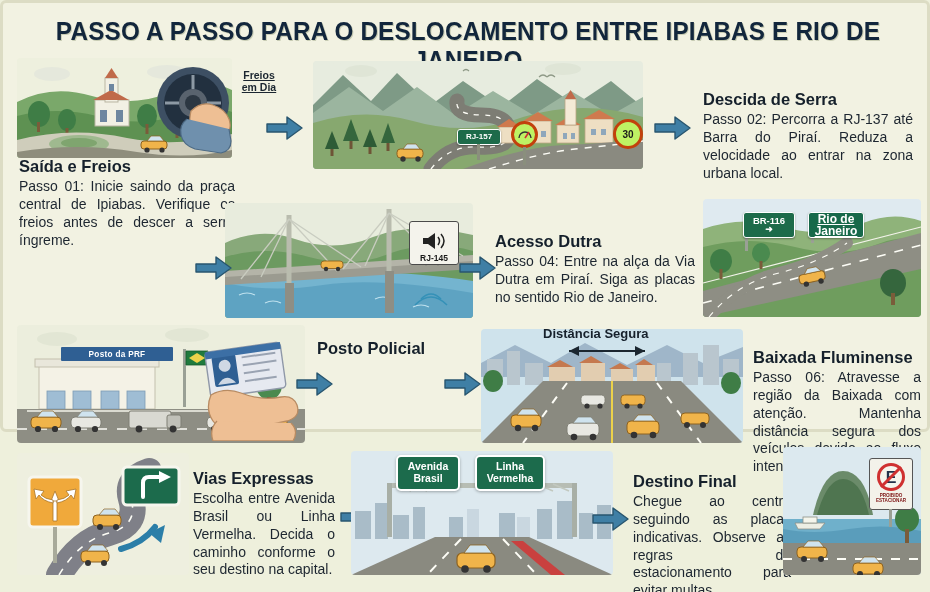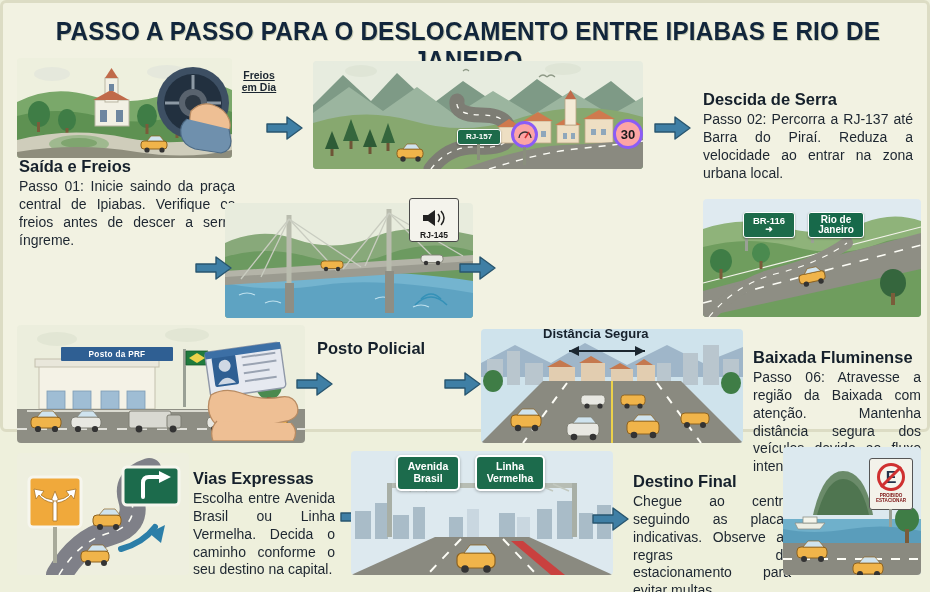--- a/index.html
+++ b/index.html
@@ -75,23 +75,23 @@
   }
   .prf-band {
     position: absolute;
     background: #2f5f93; color: #fff; font-weight: bold;
     font-size: 8.2px; letter-spacing: .3px;
     display: flex; align-items: center; justify-content: center;
     border-radius: 1px;
   }
   .speedsign {
     position: absolute; border-radius: 50%;
-    background: #fca5a5; border: 3px solid #8b5cf6;
+    background: #bef264; border: 3px solid #c2410c;
     display: flex; align-items: center; justify-content: center;
-    font-size: 13px; font-weight: bold; color: #1a1a1a;
+    font-size: 10px; font-weight: bold; color: #1a1a1a;
   }
   .radar-chip {
     position: absolute; background: #f4f3ec; border: 1.5px solid #4a4a4a;
     border-radius: 3px; display: flex; flex-direction: column;
     align-items: center; justify-content: flex-end;
     font-size: 8.5px; font-weight: bold; color: #1a1a1a;
     padding-bottom: 1px;
   }
   .noparksign {
     position: absolute; background: #f3f2ea; border: 1.5px solid #555;
@@ -335,21 +335,21 @@
           <circle cx="213" cy="60" r="2.2" fill="#333"></circle>
       </g>
 
       <g stroke="#2b8db5" stroke-width="1.6" fill="none" opacity=".8">
         <path d="M196 96 q10 -10 20 0"></path>
           <path d="M190 102 q16 -16 32 0"></path>
       </g>
     </svg>
   </div>
 
-  <div class="radar-chip" style="left:406px; top:195px; width:50px; height:44px;">
+  <div class="radar-chip" style="left:406px; top:218px; width:50px; height:44px;">
     <svg width="26" height="20" viewBox="0 0 26 20" style="margin-bottom:2px;">
       <path d="M2 7 h5 l7 -5 v16 l-7 -5 H2 z" fill="#222"></path>
       <g stroke="#222" stroke-width="1.5" fill="none">
         <path d="M17 6 q3 4 0 8"></path>
           <path d="M20 3 q6 7 0 14"></path>
       </g>
     </svg>
     <span>RJ-145</span>
   </div>
 
@@ -358,20 +358,24 @@
       <path d="M2 9 h20 V2 l15 11 l-15 11 v-7 H2 z" fill="#3f7fa5" stroke="#29566f" stroke-width="1.4" stroke-linejoin="round"></path>
     </svg>
   </div>
   <div class="arrow" style="left:455px; top:252px;">
     <svg width="40" height="26" viewBox="0 0 40 26">
       <path d="M2 9 h20 V2 l15 11 l-15 11 v-7 H2 z" fill="#3f7fa5" stroke="#29566f" stroke-width="1.4" stroke-linejoin="round"></path>
     </svg>
   </div>
 
 
+  <div class="block" style="left:492px; top:230px; width:200px;">
+    <div class="b-title">Acesso Dutra</div>
+    <div class="b-body">Passo 04: Entre na alça da Via Dutra em Piraí. Siga as placas no sentido Rio de Janeiro.</div>
+  </div>
 
   <div class="panel" style="left:700px; top:196px; width:218px; height:118px;">
     <svg viewBox="0 0 218 118" preserveAspectRatio="none">
       <rect width="218" height="118" fill="#dfeaf0"></rect>
       <path d="M0 30 q40 -14 80 -2 q40 12 80 -4 q30 -12 58 -2 L218 118 L0 118 Z" fill="#8fb37a"></path>
       <path d="M0 48 q46 -12 92 0 q46 12 86 -4 q20 -8 40 -2 L218 118 L0 118 Z" fill="#6f9d5e"></path>
 
       <path d="M0 92 L218 34 L218 70 L0 118 Z" fill="#8e8e84"></path>
       <path d="M0 104 L218 46" stroke="#fdfdf6" stroke-width="1.6" stroke-dasharray="9 9" fill="none"></path>
       <path d="M0 84 L218 28" stroke="#f3f3ea" stroke-width="1.2" fill="none"></path>
@@ -398,21 +402,21 @@
       <rect x="42" y="22" width="3" height="30" fill="#9aa095"></rect>
       <rect x="108" y="16" width="3" height="28" fill="#9aa095"></rect>
     </svg>
   </div>
 
   <div class="chip" style="left:740px; top:209px; width:52px; height:26px; font-size:9.5px;">
     <span>BR-116</span>
     <span style="font-size:9px; line-height:1;">➜</span>
   </div>
 
-  <div class="chip green2" style="left:805px; top:209px; width:56px; height:26px; font-size:10px;">
+  <div class="chip green2" style="left:805px; top:209px; width:56px; height:26px; font-size:12px;text-decoration:underline;">
     <span>Rio de</span>
     <span>Janeiro</span>
   </div>
 
   <div class="panel" style="left:14px; top:322px; width:288px; height:118px;">
     <svg viewBox="0 0 288 118" preserveAspectRatio="none">
       <rect width="288" height="118" fill="#eceedd"></rect>
       <ellipse cx="40" cy="14" rx="20" ry="7" fill="#e2e6d4"></ellipse>
       <ellipse cx="170" cy="10" rx="22" ry="7" fill="#e2e6d4"></ellipse>
 

